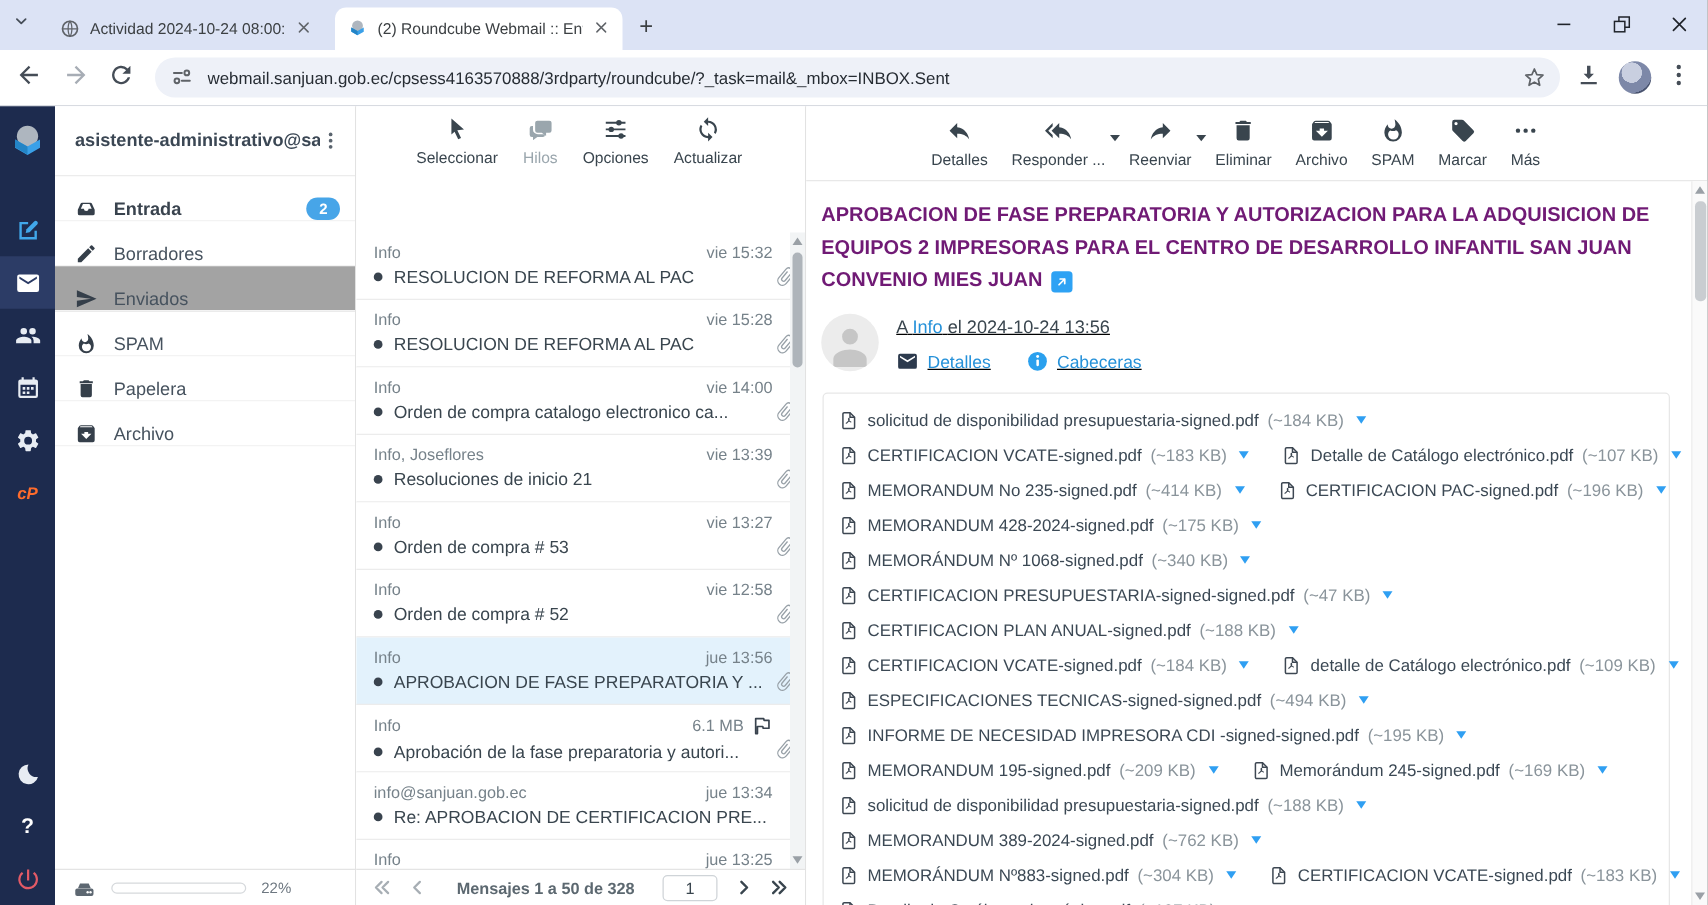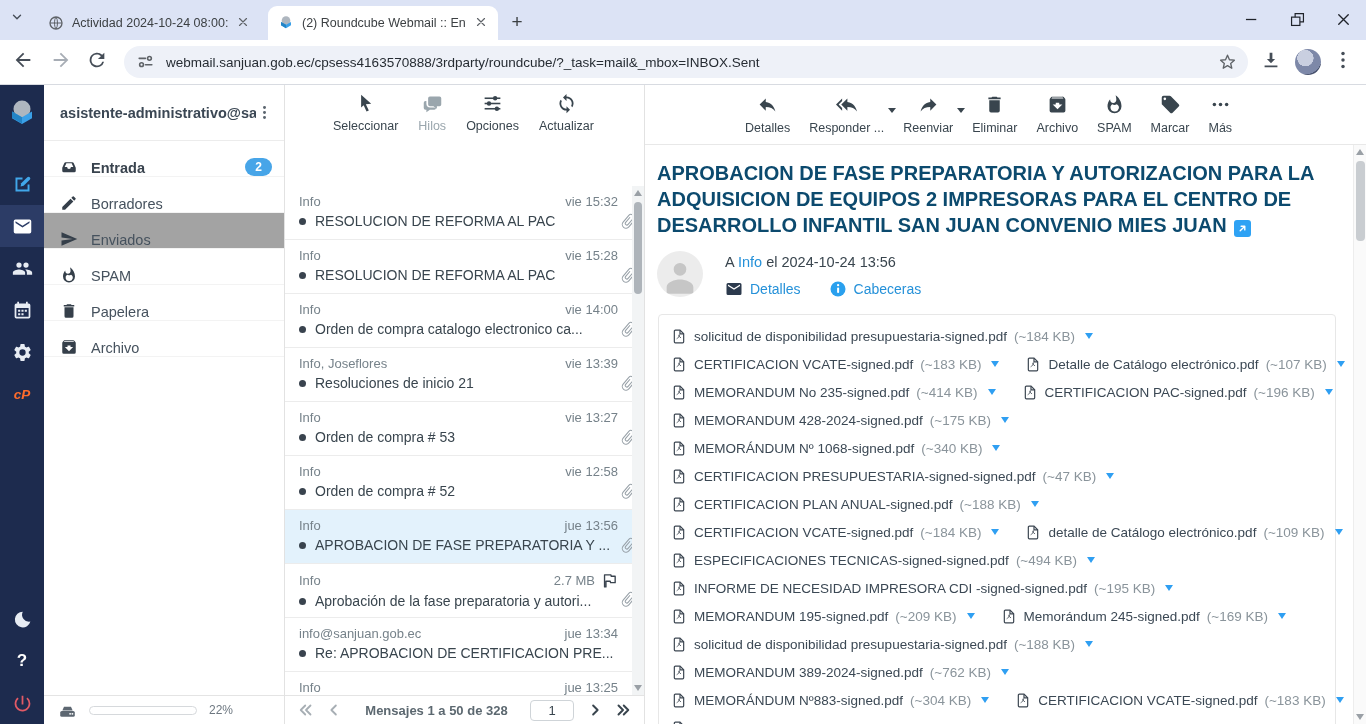--- a/index.html
+++ b/index.html
@@ -110,27 +110,27 @@
   .pgtext{flex:1;text-align:center;font-size:13px;font-weight:bold;color:#5c6870;}
   .pginput{width:44px;height:21px;border:1px solid #cfd4d8;border-radius:4px;text-align:center;font-size:13px;color:#39454e;font-family:inherit;margin-right:2px;}
 
   
   .reader{flex:1;position:relative;background:#fff;}
   .r-toolbar{height:60px;border-bottom:1px solid #e8e8e8;display:flex;align-items:center;padding-left:100px;gap:19px;}
   .rbtn{display:flex;flex-direction:column;align-items:center;gap:3px;color:#39454e;font-size:12.5px;position:relative;}
   .rbtn svg{width:21px;height:21px;}
   .rcaret{position:absolute;right:-12px;top:14px;width:0;height:0;border-left:4px solid transparent;border-right:4px solid transparent;border-top:5px solid #39454e;}
   .r-body{position:absolute;top:61px;left:0;right:13px;bottom:0;padding:14px 0 0 12px;overflow:hidden;}
-  .subject{max-width:688px;font-size:20px;line-height:26px;font-weight:bold;color:#0c4a6e;}
+  .subject{max-width:688px;font-size:16px;line-height:26px;font-weight:bold;color:#701a75;}
   .extlink{display:inline-flex;width:17px;height:17px;background:#2ea2f4;border-radius:3px;align-items:center;justify-content:center;vertical-align:-2px;margin-left:7px;}
   .extlink svg{width:11px;height:11px;color:#fff;}
   .sender{display:flex;margin-top:13px;}
   .savatar{width:46px;height:46px;border-radius:50%;background:#ececec;overflow:hidden;display:flex;align-items:flex-end;justify-content:center;}
   .savatar svg{width:40px;height:40px;color:#c6c6c6;}
-  .sinfo{margin-left:22px;padding-top:3px;}
+  .sinfo{margin-left:14px;padding-top:3px;text-decoration:underline;}
   .sline{font-size:14.5px;color:#39454e;}
   .sline .from-link{color:#2591d9;}
   .slinks{display:flex;gap:28px;margin-top:10px;align-items:center;font-size:14px;color:#2591d9;}
   .slink{display:flex;align-items:center;gap:7px;}
   .slink .lic{width:18px;height:18px;}
   .slink .lic.env{color:#2c3a4d;}
   .slink .lic svg{width:18px;height:18px;}
   .attbox{margin-top:16px;margin-left:1px;width:678px;border:1px solid #e7e7e7;border-radius:4px;padding:7px 12px;}
   .attrow{height:28px;display:flex;align-items:center;gap:26px;}
   .att{display:flex;align-items:center;gap:7px;font-size:13.5px;color:#3b4854;white-space:nowrap;}
@@ -499,21 +499,21 @@
             <span class="clipic"><svg viewBox="0 0 24 24">
                 <g transform="rotate(40 12 12)">
                   <path d="M16.5 6v11.5a4.5 4.5 0 0 1-9 0V5a3 3 0 0 1 6 0v10.5a1.5 1.5 0 0 1-3 0V6H9v9.5a3 3 0 0 0 6 0V5a4.5 4.5 0 0 0-9 0v12.5a6 6 0 0 0 12 0V6z" fill="currentColor"></path>
                 </g>
               </svg></span>
           </div>
           <div class="msg ">
     <div class="m1">
               <span>Info</span>
     <span class="mdate">
-                <span>2.7 MB</span>
+                <span>6.1 MB</span>
                 <span class="flagic"><svg viewBox="0 0 24 24">
                     <path d="M5 21V4h9l.5 2H20v9h-6.5l-.5-2H7v8z" fill="none" stroke="currentColor" stroke-width="1.9" stroke-linejoin="round"></path>
                   </svg></span>
               </span>
             </div>
     <div class="m2">
               <span class="dot"></span>
               <span class="msub">Aprobación de la fase preparatoria y autori...</span>
             </div>
             <span class="clipic"><svg viewBox="0 0 24 24">

